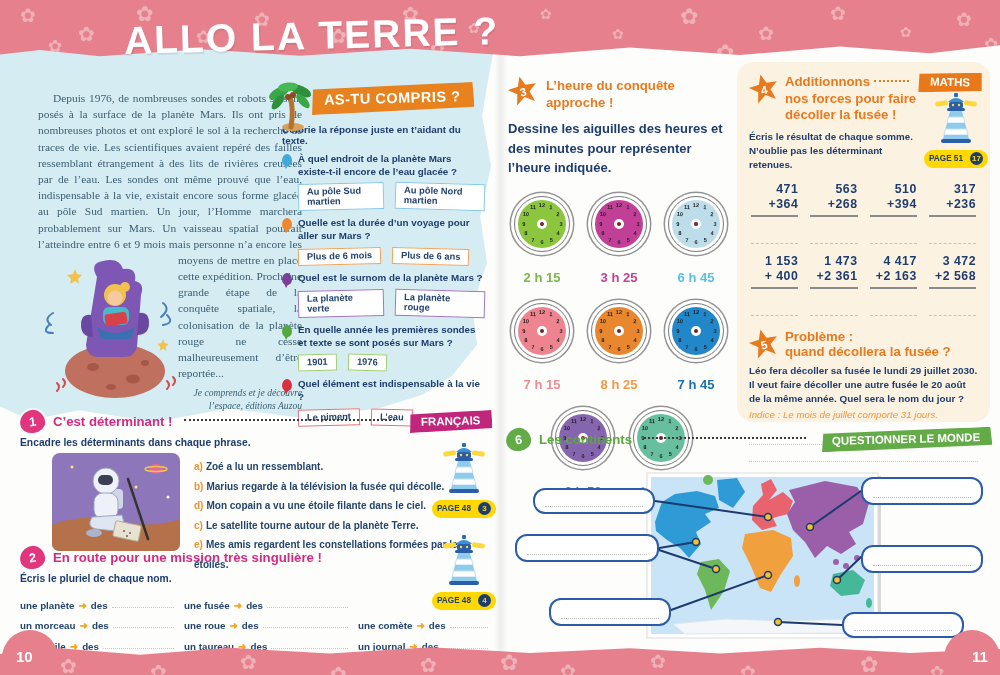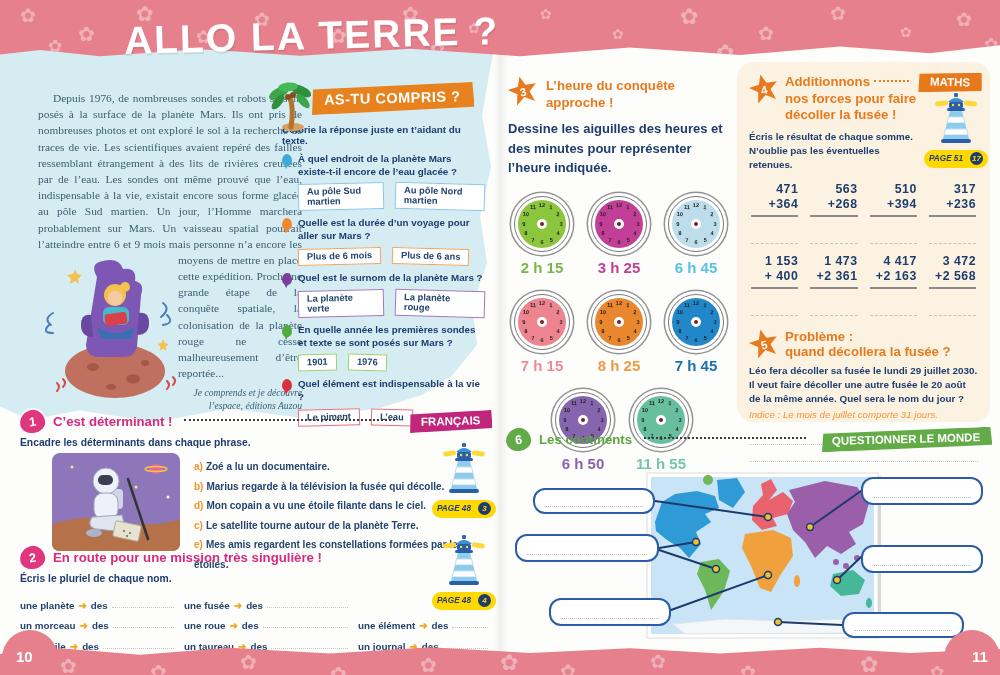--- a/index.html
+++ b/index.html
@@ -54,21 +54,21 @@
   .subject.pink{background:#c0267c;}
   .subject.green{background:#62ab47;}
   .subject.orange{background:#e8791b;}
   .instr{font-size:10.3px;font-weight:800;margin-top:4px;}
   .star{width:30px;height:30px;background:#e87a1e;flex:0 0 30px;
     clip-path:polygon(50% 0%,63% 32%,98% 35%,71% 56%,81% 92%,50% 71%,19% 92%,29% 56%,2% 35%,37% 32%);
     display:flex;align-items:center;justify-content:center;color:#fff;font-weight:900;font-size:11.5px;
     transform:rotate(-14deg);}
   .star span{margin-top:2px;}
   .pageref{display:flex;flex-direction:column;align-items:center;width:64px;}
-  .pr-badge{background:#ffd800;border-radius:10px;padding:2px 5px 3px;display:flex;align-items:center;gap:7px;margin-top:2px;font-style:italic;}
+  .pr-badge{background:#ffd800;border-radius:10px;padding:2px 5px 3px;display:flex;align-items:center;gap:7px;margin-top:2px;}
   .pr-label{font-size:8.2px;font-weight:900;color:#1e3d6e;white-space:nowrap;}
   .pr-circ{width:13px;height:13px;border-radius:50%;background:#1e3d6e;color:#ffd800;font-size:8px;font-weight:900;
     display:flex;align-items:center;justify-content:center;}
   
   #sec1{position:absolute;left:20px;top:410px;width:472px;z-index:3;}
   #sec1-body{display:flex;margin-top:5px;}
   #astro{margin-left:32px;}
   #sec1-items{margin-left:14px;margin-top:4px;}
   .s1-item{font-size:10px;font-weight:600;line-height:19.5px;color:#24456e;}
   .s1-letter{color:#f0932e;font-weight:900;margin-right:3px;}
@@ -90,21 +90,21 @@
   #sec3-instr{font-size:13px;font-weight:700;line-height:1.5;margin-top:8px;}
   .clock-row{display:flex;gap:9px;margin-top:13px;justify-content:flex-start;}
   .clock-row.center{justify-content:center;gap:10px;}
   .clock{width:68px;text-align:center;}
   .clock-outer{width:54px;height:54px;border-radius:50%;background:#fff;border:1.5px solid #777;
     box-shadow:0 0 0 3px #fff,0 0 0 4.5px #949494;display:flex;align-items:center;justify-content:center;margin:5px auto 0;}
   .clock-face{width:48px;height:48px;border-radius:50%;position:relative;}
   .cnum{position:absolute;width:8px;height:8px;font-size:5.5px;font-weight:700;color:#222;text-align:center;line-height:8px;}
   .cdot{position:absolute;left:19px;top:19px;width:10px;height:10px;background:#fff;border-radius:50%;}
   .cdot::after{content:"";position:absolute;left:3px;top:3px;width:4px;height:4px;background:#7a2020;border-radius:50%;}
-  .clock-label{font-size:15px;font-weight:800;margin-top:7px;}
+  .clock-label{font-size:13px;font-weight:800;margin-top:18px;}
   
   #panel45{position:absolute;left:737px;top:62px;width:253px;height:360px;background:#fcf2e2;border-radius:16px;
     z-index:3;padding:12px 12px 0;box-sizing:border-box;}
   #sec4-head{display:flex;gap:6px;align-items:flex-start;position:relative;}
   #sec4-title1{display:flex;align-items:center;width:130px;}
   #sec4 .t-lines{line-height:1.25;}
   #maths-badge{position:absolute;right:-4px;top:-2px;transform:rotate(1.5deg);}
   #panel45 .pageref{position:absolute;right:2px;top:30px;}
   #sec4-instr{font-size:9.8px;font-weight:700;margin-top:6px;line-height:1.45;width:170px;}
   .add-grid{display:grid;grid-template-columns:repeat(4,1fr);column-gap:8px;margin-top:10px;}
@@ -301,21 +301,21 @@
         <rect x="42" y="40" width="24" height="26" rx="9" fill="#eef2f8" stroke="#9aa6c0"></rect>
         <path d="M40,64 q-6,10 4,12 l20,2 q8,0 8,-8 l-2,-8 z" fill="#dfe6f2" stroke="#9aa6c0"></path>
         <ellipse cx="42" cy="80" rx="8" ry="4" fill="#aab4cc"></ellipse>
         <rect x="62" y="70" width="26" height="16" rx="2" fill="#e8e2d2" transform="rotate(12 75 78)" stroke="#b8ae94"></rect>
         <circle cx="72" cy="78" r="1" fill="#6b6250"></circle>
           <circle cx="78" cy="80" r="1" fill="#6b6250"></circle>
           <circle cx="75" cy="83" r="1" fill="#6b6250"></circle>
       </svg>
     </span>
     <div id="sec1-items">
-      <div class="s1-item"><span class="s1-letter">a)</span><span>Zoé a lu un documentaire.</span></div>
+      <div class="s1-item"><span class="s1-letter">a)</span><span>Zoé a lu un ressemblant.</span></div>
       <div class="s1-item"><span class="s1-letter">b)</span><span>Marius regarde à la télévision la fusée qui décolle.</span></div>
       <div class="s1-item"><span class="s1-letter">d)</span><span>Mon copain a vu une étoile filante dans le ciel.</span></div>
       <div class="s1-item"><span class="s1-letter">c)</span><span>Le satellite tourne autour de la planète Terre.</span></div>
       <div class="s1-item"><span class="s1-letter">e)</span><span>Mes amis regardent les constellations formées par les étoiles.</span></div>
     </div>
   </div>
   <div class="pageref">
     <span class="lh"><svg width="44" height="52" viewBox="0 0 44 52">
           <rect x="1" y="9" width="13" height="5" rx="2.5" fill="#ffd83b" transform="rotate(-8 7 11)"></rect>
           <rect x="30" y="9" width="13" height="5" rx="2.5" fill="#ffd83b" transform="rotate(8 37 11)"></rect>
@@ -416,21 +416,21 @@
         <div class="pl-item">
           <span>un satellite</span>
           <span class="pl-arrow">➜</span>
           <span>des</span>
           <span class="pl-line"></span>
         </div>
       </div>
       <div class="pl-col">
         <div class="pl-item"></div>
         <div class="pl-item">
-          <span>une élément</span>
+          <span>une comète</span>
           <span class="pl-arrow">➜</span>
           <span>des</span>
           <span class="pl-line"></span>
         </div>
         <div class="pl-item">
           <span>un journal</span>
           <span class="pl-arrow">➜</span>
           <span>des</span>
           <span class="pl-line"></span>
         </div>
@@ -656,21 +656,21 @@
             <polygon points="10,43 34,43 35,47 9,47" fill="#8ecbec"></polygon>
             <rect x="7" y="47" width="30" height="4" rx="2" fill="#2a5fa8"></rect>
           </svg></span>
       <span class="pr-badge">
           <span class="pr-label">PAGE 51</span>
           <span class="pr-circ">17</span>
         </span>
     </div>
     <div id="sec4-instr">
       <span>Écris le résultat de chaque somme.</span><br>
-      <span>N’oublie pas les éventuelles retenues.</span>
+      <span>N’oublie pas les déterminant retenues.</span>
     </div>
     <div class="add-grid">
       <div class="add-cell">
           <div class="add-top">471</div>
           <div class="add-bot">+364</div>
           <div class="add-rule"></div>
           <div class="add-ans"></div>
         </div>
       <div class="add-cell">
           <div class="add-top">563</div>

